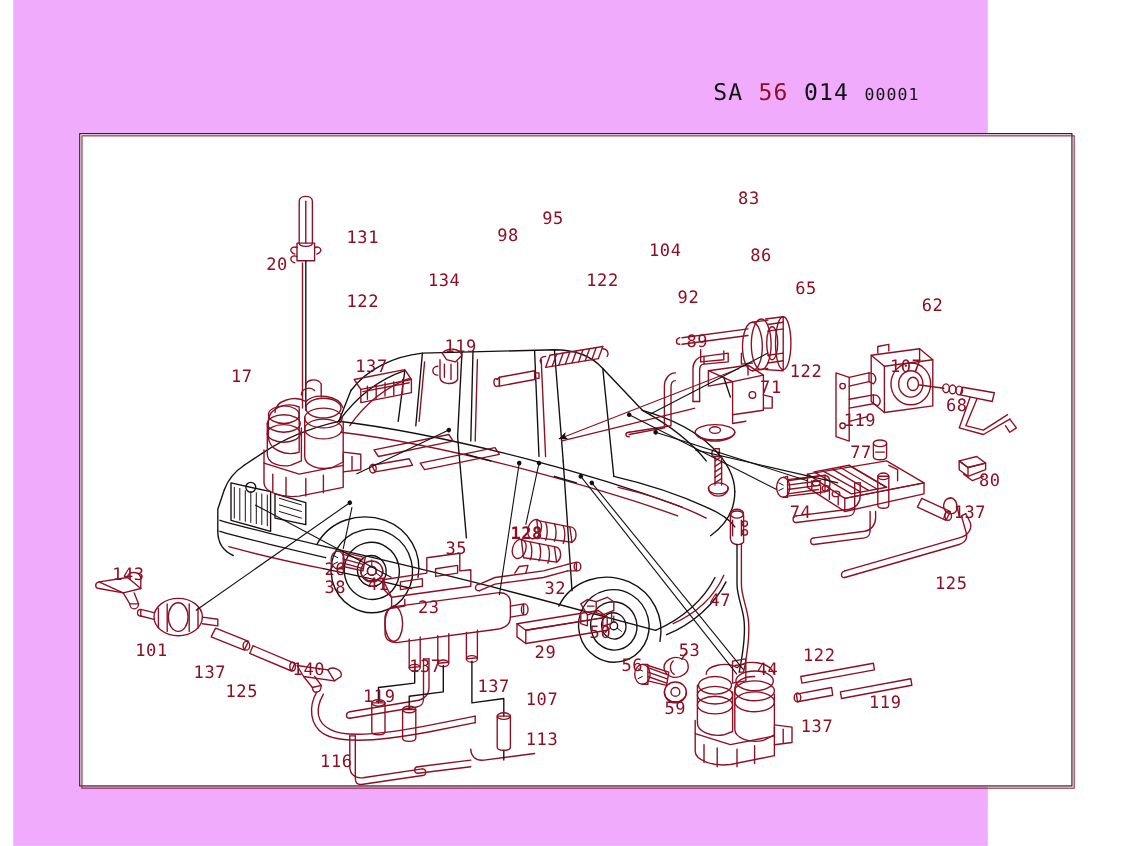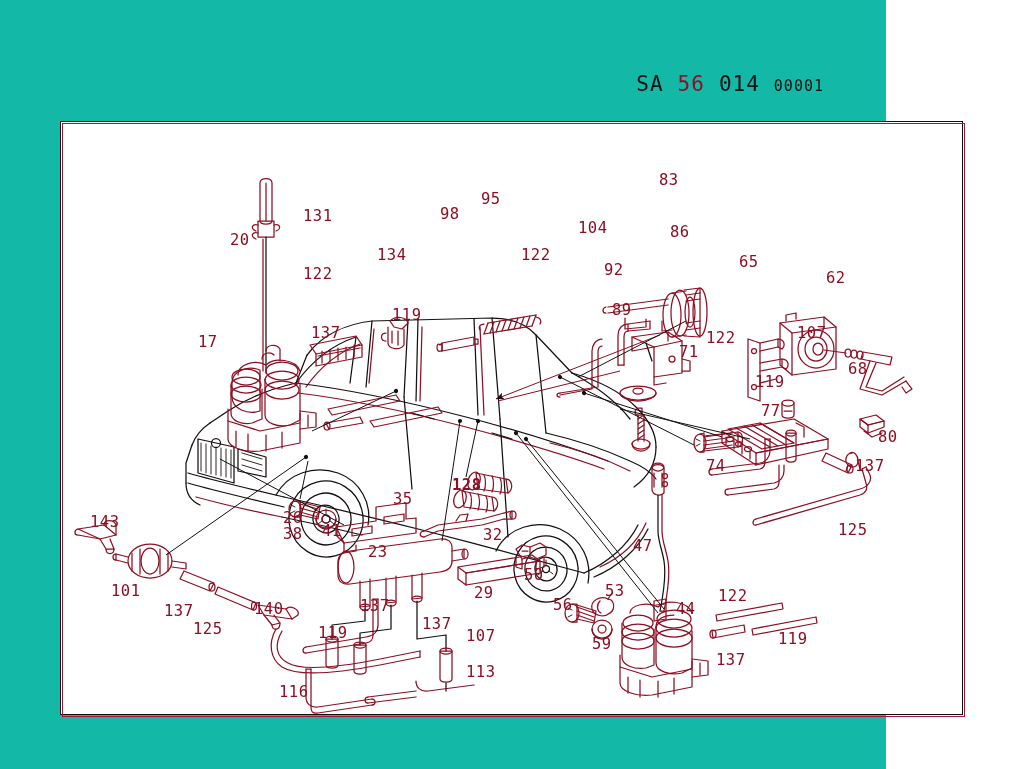--- a/index.html
+++ b/index.html
@@ -10,24 +10,24 @@
   }
   body {
     width: 1024px;
     height: 769px;
     position: relative;
     font-family: "DejaVu Sans Mono", "Liberation Mono", monospace;
     overflow: hidden;
   }
   #page {
     position: absolute;
-    left: 0; top: 0;
+    left: 12px; top: 0;
     width: 886px;
     height: 769px;
-    background: #14b8a6;
+    background: #f0abfc;
   }
   
   .header {
     position: absolute;
     right: 62px;
     top: 72px;
     display: flex;
     align-items: baseline;
     gap: 14px;
     white-space: nowrap;
@@ -685,21 +685,21 @@
       <div class="num" style="left: 198px; top: 335px;">17</div>
       <div class="num" style="left: 440px; top: 207px;">98</div>
       <div class="num" style="left: 481px; top: 192px;">95</div>
       <div class="num" style="left: 659px; top: 173px;">83</div>
       <div class="num" style="left: 578px; top: 221px;">104</div>
       <div class="num" style="left: 521px; top: 248px;">122</div>
       <div class="num" style="left: 670px; top: 225px;">86</div>
       <div class="num" style="left: 604px; top: 263px;">92</div>
       <div class="num" style="left: 612px; top: 303px;">89</div>
       <div class="num" style="left: 679px; top: 345px;">71</div>
-      <div class="num" style="left: 711px; top: 255px; margin-left: 28px;">65</div>
+      <div class="num" style="left: 711px; top: 255px;">65</div>
       <div class="num" style="left: 806px; top: 271px; margin-left: 20px;">62</div>
       <div class="num" style="left: 797px; top: 326px;">107</div>
       <div class="num" style="left: 706px; top: 331px;">122</div>
       <div class="num" style="left: 755px; top: 375px;">119</div>
       <div class="num" style="left: 848px; top: 362px; text-align: center;">68</div>
       <div class="num" style="left: 761px; top: 404px;">77</div>
       <div class="num" style="left: 878px; top: 430px;">80</div>
       <div class="num" style="left: 706px; top: 459px;">74</div>
       <div class="num" style="left: 855px; top: 459px;">137</div>
       <div class="num" style="left: 838px; top: 523px;">125</div>

